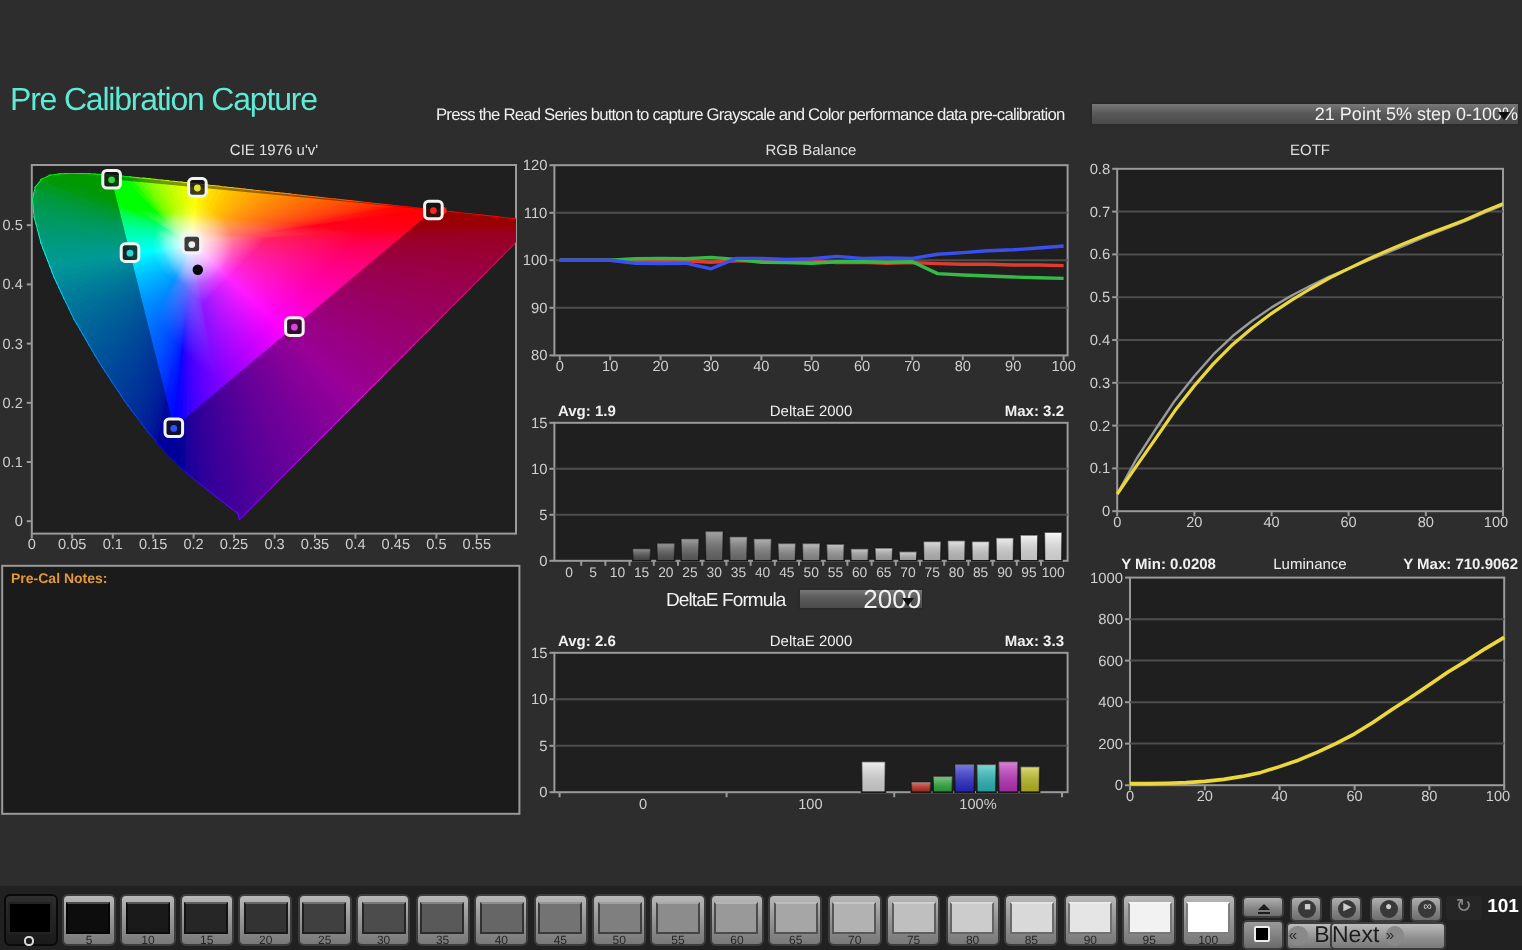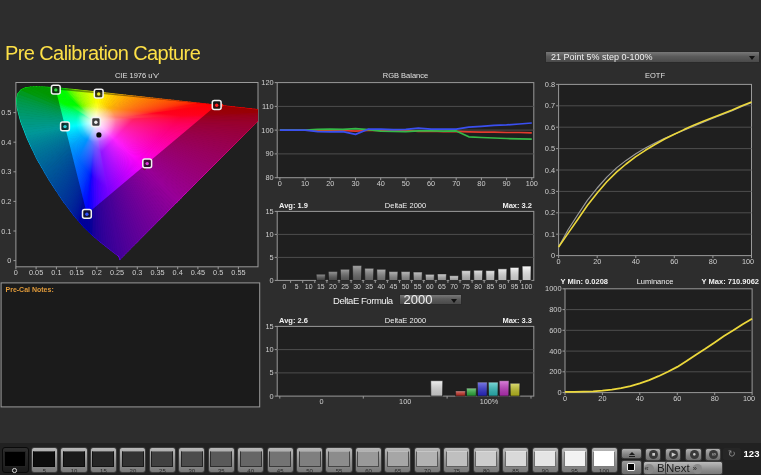--- a/index.html
+++ b/index.html
@@ -1,20 +1,20 @@
 <!DOCTYPE html>
 <html><head><meta charset="utf-8"><style>
 *{margin:0;padding:0;box-sizing:border-box}
 html,body{width:761px;height:475px;background:#2d2d2d;font-family:"Liberation Sans",sans-serif;overflow:hidden}
 #page{position:relative;width:761px;height:475px}
 .abs{position:absolute}
 #cieBG{left:15.9px;top:82.5px;width:242.1px;height:184.3px;background:#1f1f1f}
-#title{left:5px;top:42px;font-size:20px;color:#fde047;letter-spacing:-0.6px}
+#title{left:5px;top:42px;font-size:16px;color:#5eead4;letter-spacing:-0.6px}
 #instr{left:218px;top:51.5px;font-size:8.4px;color:#f0f0f0;letter-spacing:-0.4px}
-.drop{background:linear-gradient(180deg,#787878,#5a5a5a 45%,#4a4a4a);border:1px solid #2a2a2a;color:#f0f0f0;}
+.drop{background:linear-gradient(180deg,#787878,#5a5a5a 45%,#4a4a4a);border:1px solid #2a2a2a;color:#f0f0f0;text-align:right;}
 #drop1{left:545px;top:50.5px;width:215px;height:12.5px;font-size:9px;line-height:11.5px;padding-left:5px}
 .arr{position:absolute;right:4px;top:4.5px;width:0;height:0;border-left:3.5px solid transparent;border-right:3.5px solid transparent;border-top:4px solid #111}
 #dlab{left:333px;top:295px;font-size:9.5px;color:#f2f2f2;font-weight:normal;letter-spacing:-0.45px}
 #drop2{left:398.6px;top:293.5px;width:63px;height:11.5px;font-size:13px;line-height:10.5px;padding-left:4px}
 #bbar{left:0;top:443px;width:761px;height:32px;background:#212121}
 .swb{position:absolute;top:4.3px;width:27.2px;height:26px;border-radius:3px;background:linear-gradient(180deg,#b8b8b8,#959595 50%,#787878);border:1px solid #3c3c3c}
 .swb.sel{background:linear-gradient(180deg,#2e2e2e,#1a1a1a);border-color:#0a0a0a}
 .swc{position:absolute;left:1.6px;top:2.6px;width:22px;height:16px;border:1px solid rgba(0,0,0,0.5);border-top-color:rgba(255,255,255,0.25)}
 .swl{position:absolute;left:0;top:19.8px;width:100%;text-align:center;font-size:6px;color:#262626}
 .swr{position:absolute;left:9.5px;top:20.2px;width:4.5px;height:4.5px;border-radius:50%;border:1.3px solid #d8d8d8}
@@ -28,20 +28,21 @@
 .tic{position:absolute;top:1.6px;left:3.4px;width:9px;height:9px;border-radius:50%;background:#383838;color:#ccc;text-align:center}
 #dkseg{left:722.8px;top:4.5px;width:18px;height:12.5px;background:#262626;border-radius:2px;color:#8a8a8a;font-size:9.5px;text-align:center;line-height:12.5px}
 #n123{left:742px;top:4.5px;width:19px;height:12.5px;color:#fff;font-weight:bold;font-size:9.5px;line-height:12.5px;text-align:center}
 .nav{position:absolute;top:17.8px;height:14.5px;border-radius:2.5px;background:linear-gradient(180deg,#bcbcbc,#8e8e8e 60%,#7a7a7a);border:1px solid #3c3c3c;color:#1c1c1c;font-size:11.5px;line-height:13px}
 .circ{display:inline-block;width:9.5px;height:9.5px;border-radius:50%;background:#898989;color:#2a2a2a;font-size:7.5px;line-height:9px;vertical-align:0.8px}
 svg text{font-family:"Liberation Sans",sans-serif}
 </style></head><body>
 <div id="page">
 <div class="abs" id="cieBG"></div>
 <div class="abs" id="title">Pre Calibration Capture</div>
+<div class="abs" id="instr">Press the Read Series button to capture Grayscale and Color performance data pre-calibration</div>
 <div class="abs drop" id="drop1">21 Point 5% step 0-100%<span class="arr"></span></div>
 <div class="abs" id="dlab">DeltaE Formula</div>
 <div class="abs drop" id="drop2">2000<span class="arr" style="top:4px"></span></div>
 <svg class="abs" style="left:0;top:0" width="761" height="430" viewBox="0 0 761 430">
       <text x="137.0" y="77.5" font-size="7.5" fill="#e0e0e0" text-anchor="middle" font-weight="normal">CIE 1976 u'v'</text>
       <rect x="15.9" y="82.5" width="242.1" height="184.3" fill="none" stroke="#9a9a9a" stroke-width="1"></rect>
       <clipPath id="cieclip">
         <rect x="15.9" y="82.5" width="242.1" height="184.3"></rect>
       </clipPath>
       <g clip-path="url(#cieclip)">
@@ -2018,16 +2019,16 @@
       <div class="tbt" style="left:664.9px">
         <span class="tic" style="font-size:5.5px;line-height:8.8px">▶</span>
       </div>
       <div class="tbt" style="left:685.4px">
         <span class="tic" style="font-size:6px;line-height:8.6px">●</span>
       </div>
       <div class="tbt" style="left:704.9px">
         <span class="tic" style="font-size:6px;line-height:8.2px">∞</span>
       </div>
 <div class="abs" id="dkseg">↻</div>
-<div class="abs" id="n123">123</div>
+<div class="abs" id="n123">101</div>
 <div class="nav" style="left:643.4px;width:59px"><span class="circ">«</span> Back</div>
 <div class="nav" style="left:665px;width:58px">Next <span class="circ">»</span></div>
 </div>
 </div>
 </body></html>

